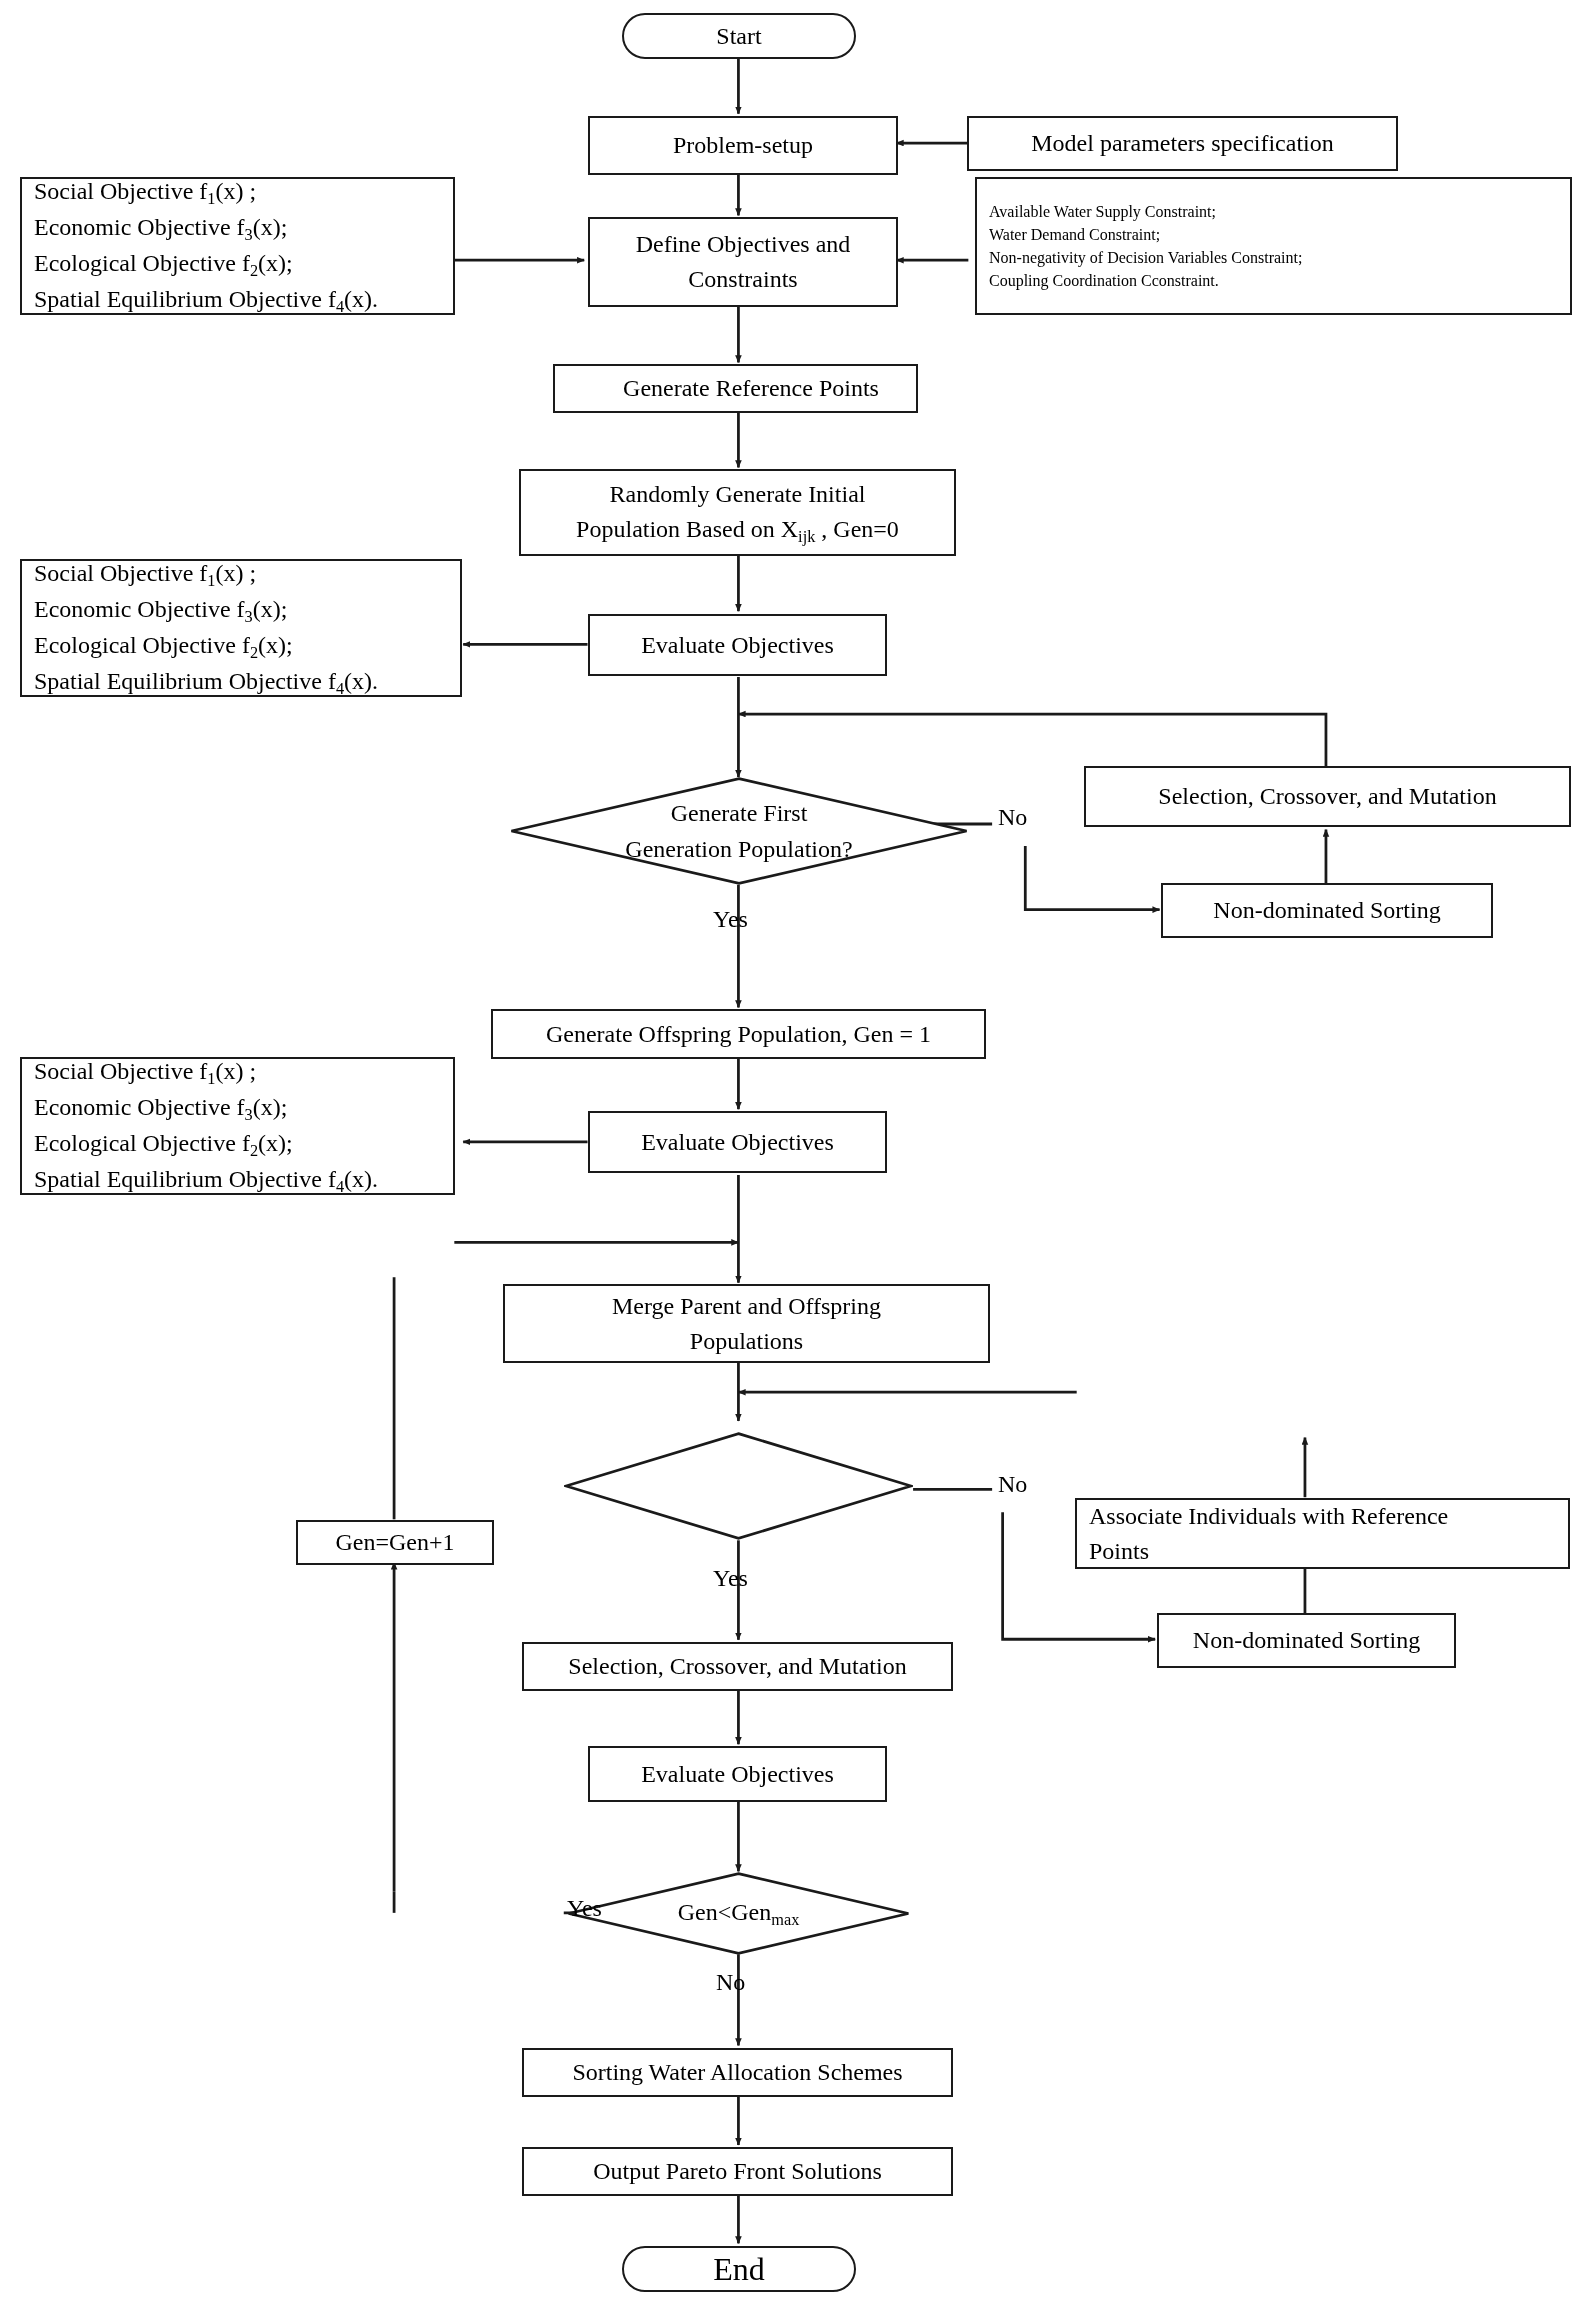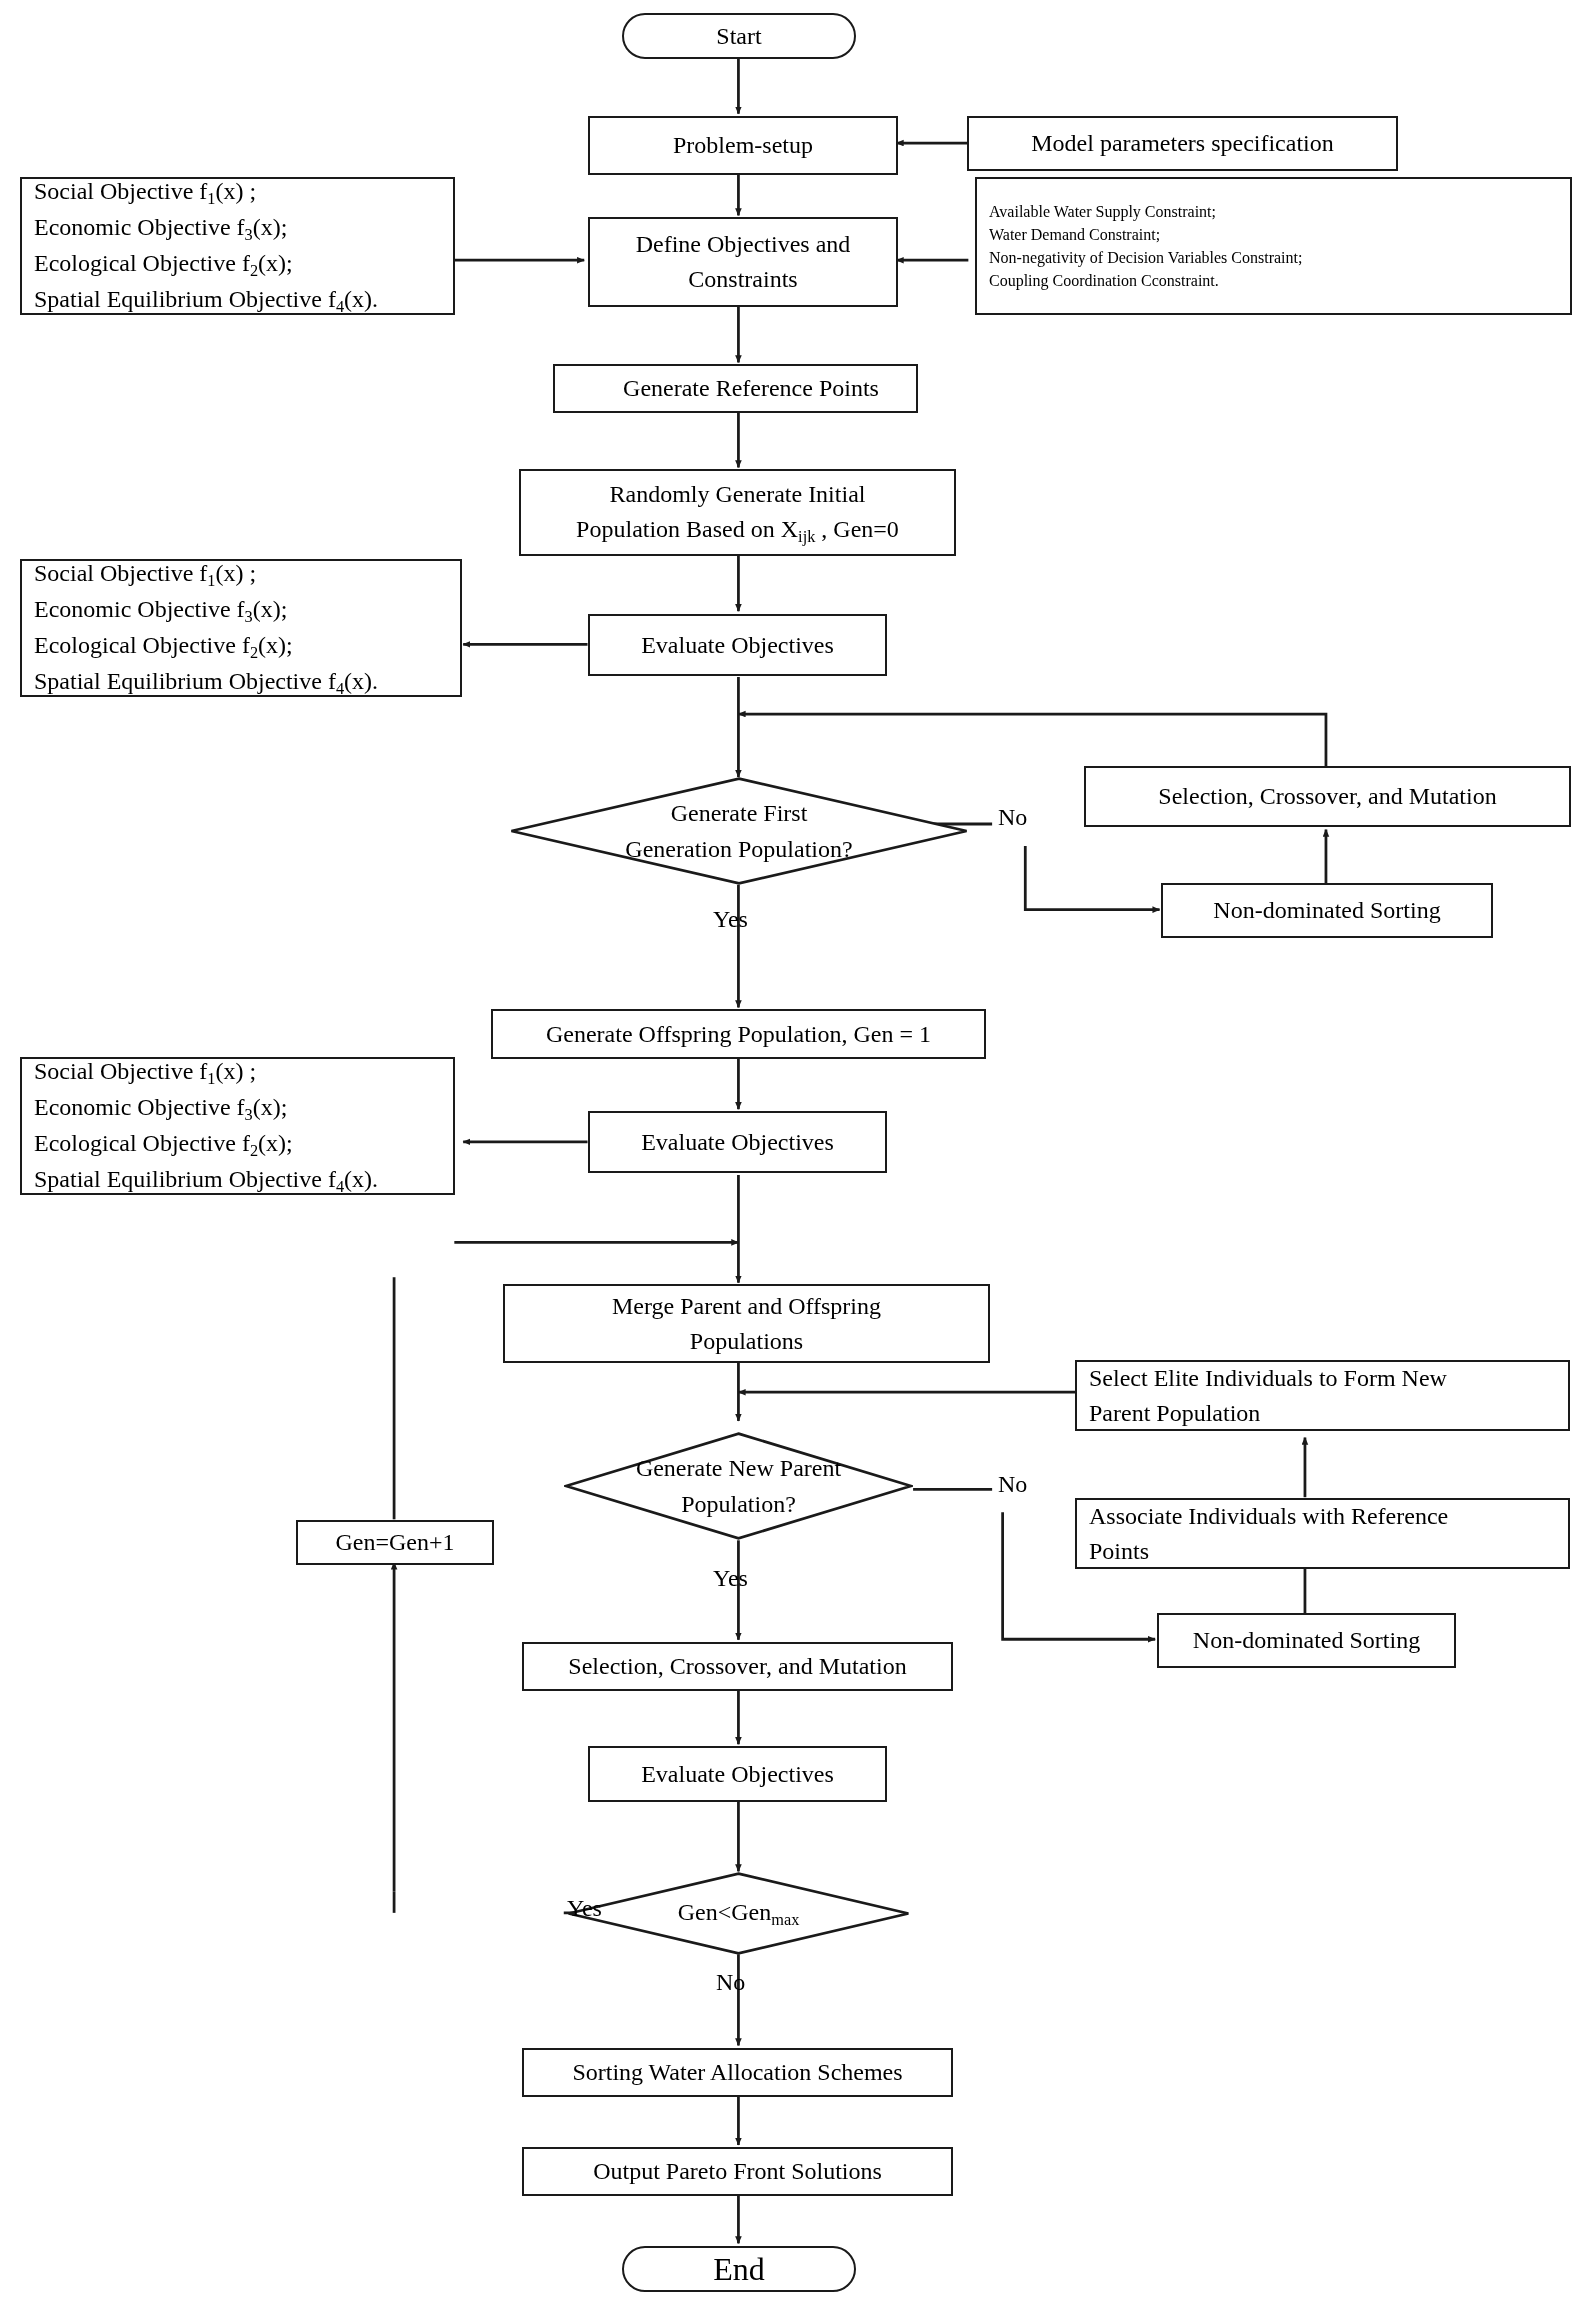--- a/index.html
+++ b/index.html
@@ -149,26 +149,20 @@
     <span class="pad">Evaluate Objectives</span>
   </div>
 
   <div class="node" style="left:503px;top:1284px;width:487px;height:79px;font-size:24px;justify-content:center;">
     <span class="pad">
       <span>Merge Parent and Offspring</span><br>
       <span>Populations</span>
     </span>
   </div>
 
-  <div class="node left" style="left:1075px;top:1360px;width:495px;height:71px;font-size:24px;">
-    <span class="pad lpad">
-      <span>Select Elite Individuals to Form New</span><br>
-      <span>Parent Population</span>
-    </span>
-  </div>
 
   <div class="node left" style="left:1075px;top:1498px;width:495px;height:71px;font-size:24px;">
     <span class="pad lpad">
       <span>Associate Individuals with Reference</span><br>
       <span>Points</span>
     </span>
   </div>
 
   <div class="node" style="left:1157px;top:1613px;width:299px;height:55px;font-size:24px;">
     <span class="pad">Non-dominated Sorting</span>
@@ -241,24 +235,20 @@
     <span class="dtxt">
       <span>Generate First</span><br>
       <span>Generation Population?</span>
     </span>
   </div>
 
   <div class="diamond" style="left:564px;top:1432px;width:349px;height:108px;font-size:24px;">
     <svg width="349" height="108" viewBox="0 0 632 196" xmlns="http://www.w3.org/2000/svg">
       <polygon points="316,3 629,98 316,193 3,98" fill="#ffffff" stroke="#1a1a1a" stroke-width="5"></polygon>
     </svg>
-    <span class="dtxt">
-      <span>Generate New Parent</span><br>
-      <span>Population?</span>
-    </span>
   </div>
 
   <div class="diamond" style="left:567px;top:1872px;width:343px;height:83px;font-size:24px;">
     <svg width="343" height="83" viewBox="0 0 620 150" xmlns="http://www.w3.org/2000/svg">
       <polygon points="310,3 617,75 310,147 3,75" fill="#ffffff" stroke="#1a1a1a" stroke-width="5"></polygon>
     </svg>
     <span class="dtxt">
       <span>Gen&lt;Gen</span><sub>max</sub>
     </span>
   </div>

